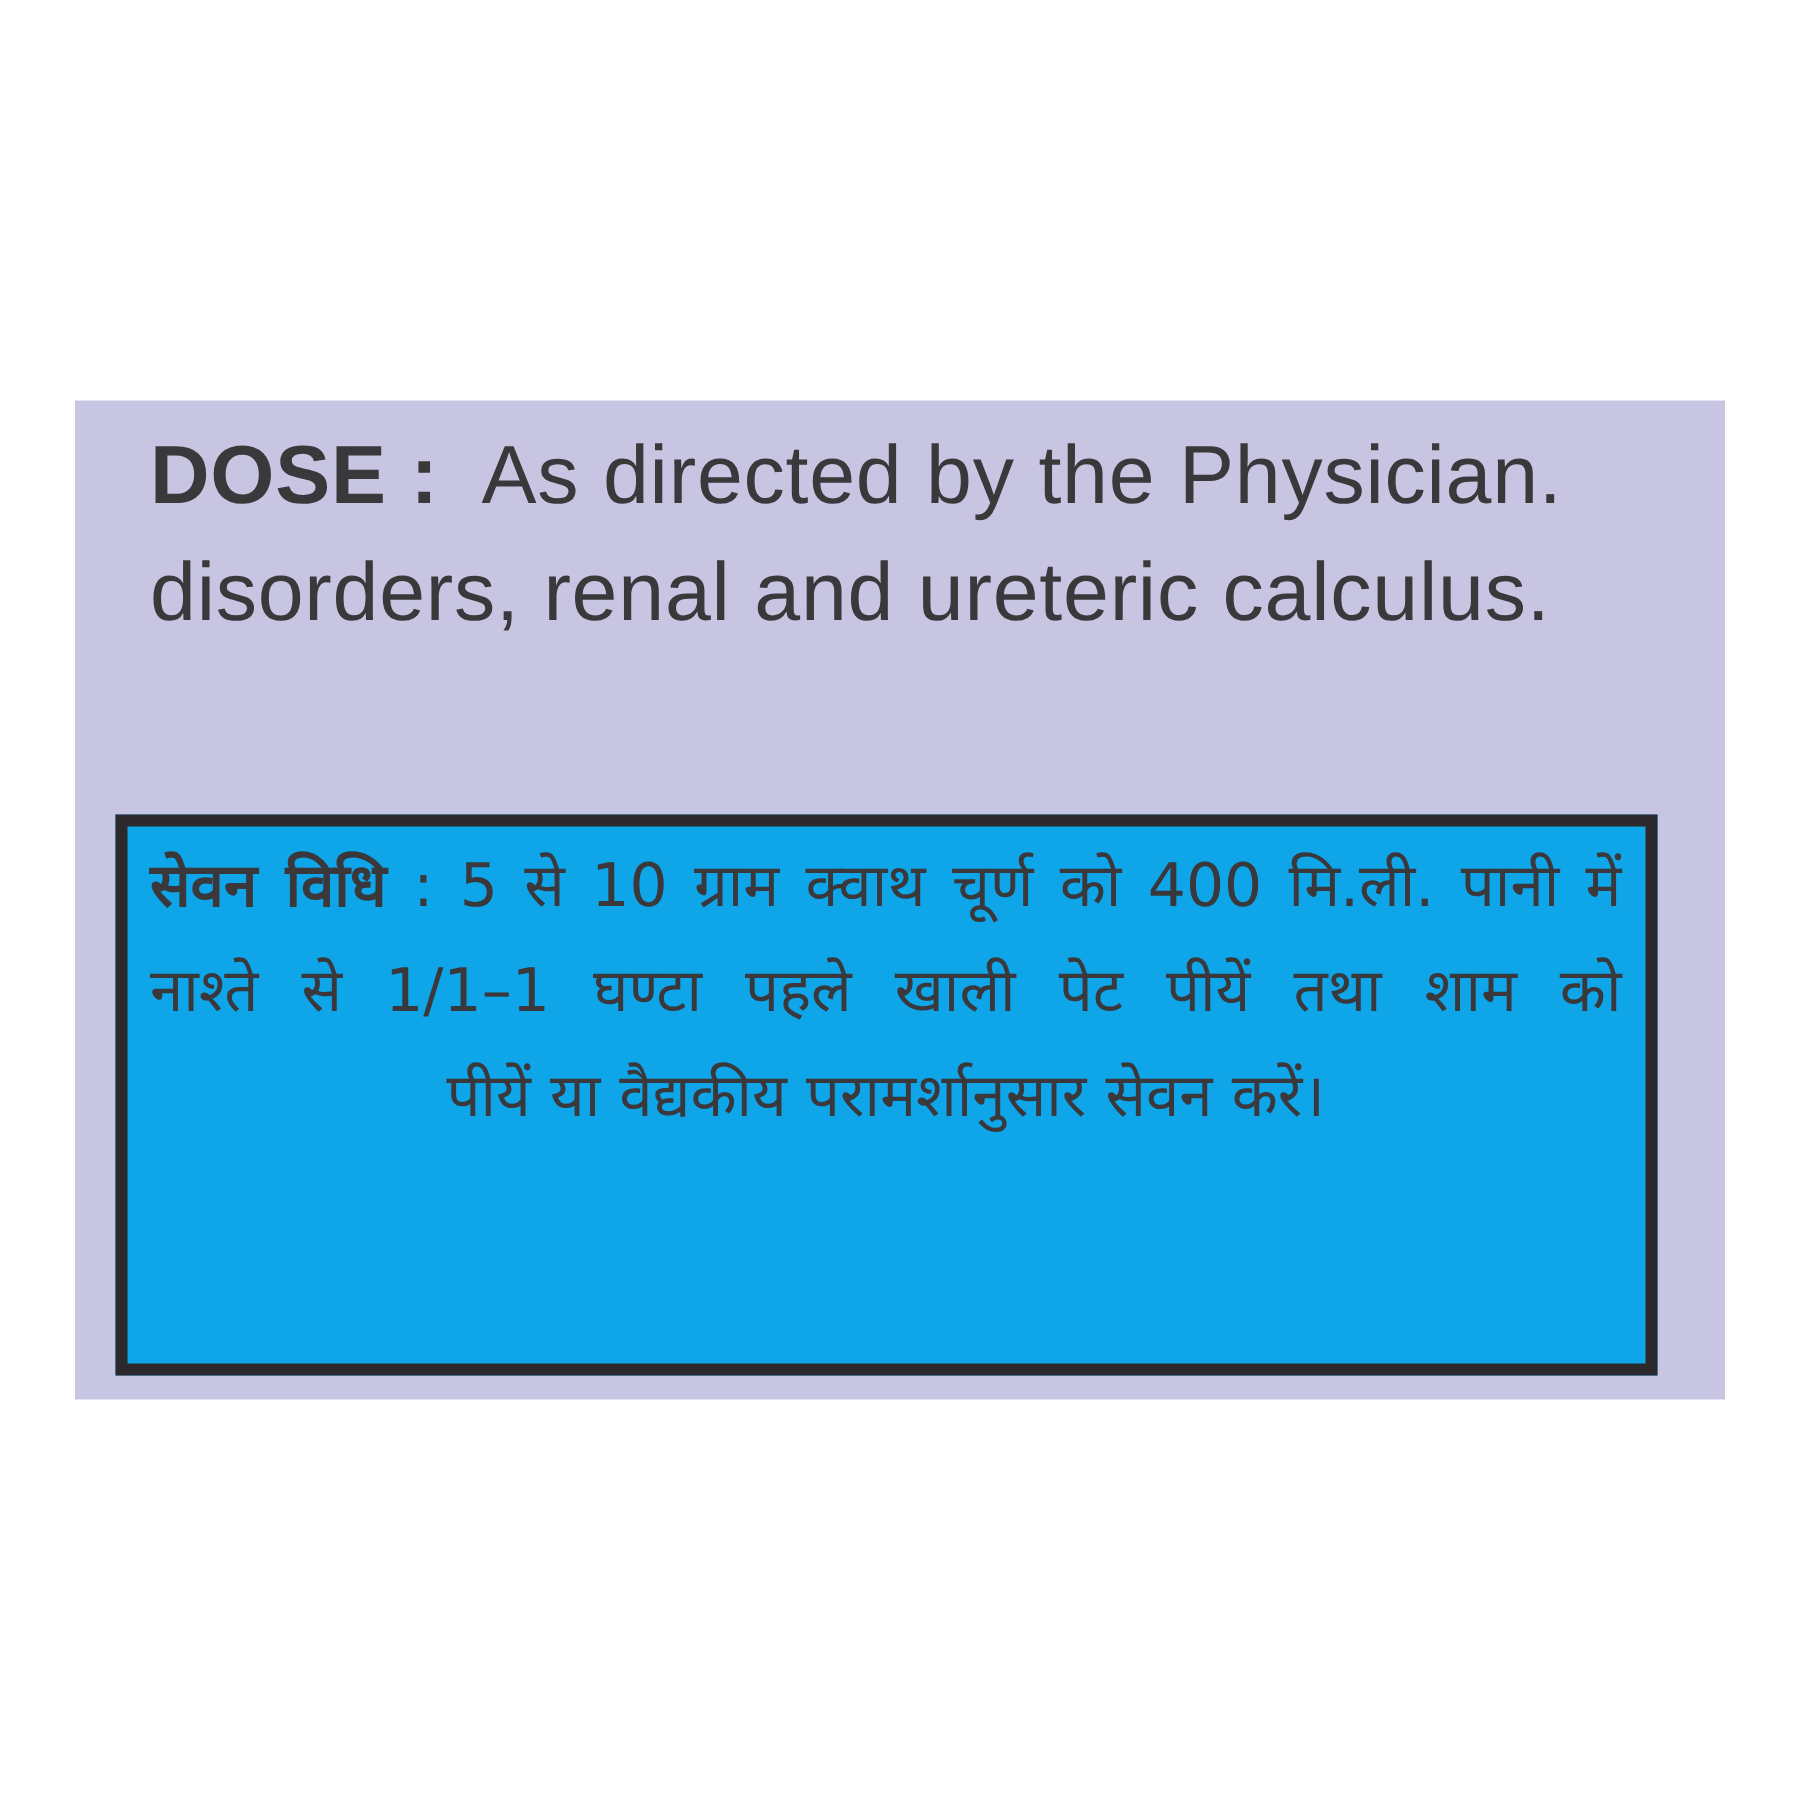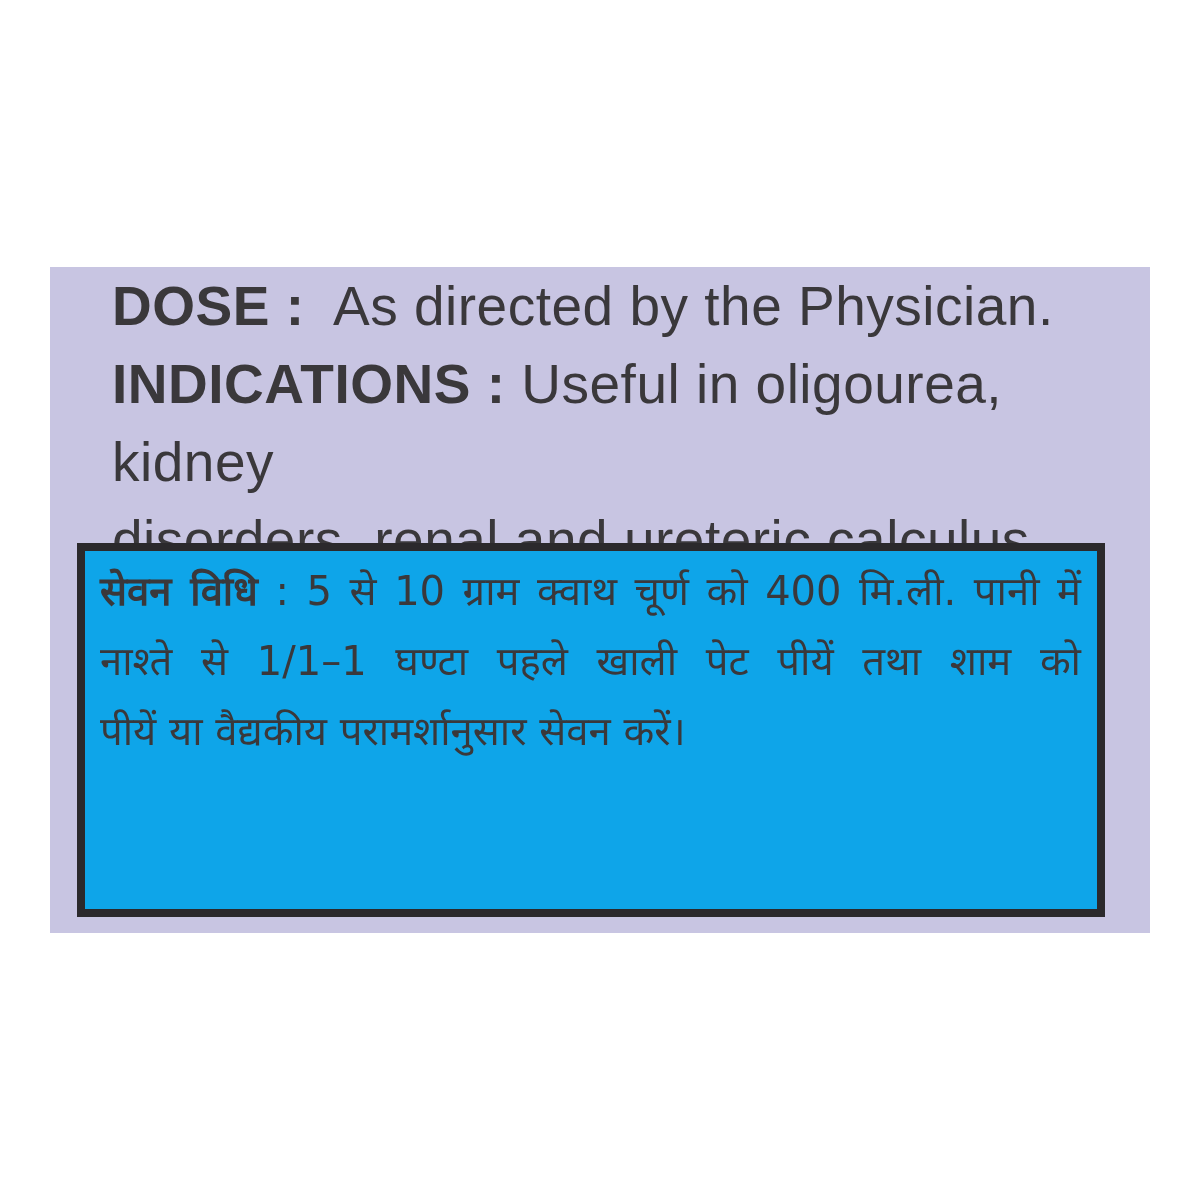--- a/index.html
+++ b/index.html
@@ -21,27 +21,26 @@
     position: absolute;
     left: 50px;
     top: 267px;
     width: 1100px;
     height: 666px;
     background: #c8c5e2;
   }
   .english-block {
     position: absolute;
     left: 50px;
-    top: 0;
+    top: 10px;
     right: 8px;
     color: #3a383b;
     font-size: 55px;
     line-height: 78px;
     letter-spacing: 0.5px;
-    margin-left: 12px;
   }
   .eline {
     white-space: pre-wrap;
   }
   .b {
     font-weight: bold;
   }
   .hindi-box {
     position: absolute;
     left: 27px;
@@ -51,35 +50,35 @@
     box-sizing: border-box;
     border: 8px solid #2b292c;
     background: #0ea5e9;
     padding: 5px 16px 0 15px;
   }
   .hline {
     font-family: "DejaVu Sans", sans-serif;
     font-size: 40px;
     line-height: 70px;
     color: #3a383b;
+    text-align: center;
   }
   .just {
     text-align: justify;
     text-align-last: justify;
   }
 </style>
 </head>
 <body>
 
 <div class="page">
   <div class="panel">
 
     <div class="english-block">
       <div class="eline"><span class="b">DOSE :</span><span>  As directed by the Physician.</span></div>
-      <div class="eline"><span class="b">INDICATIONS :</span><span> Useful in oligourea, kidney</span></div>
       <div class="eline"><span>disorders, renal and ureteric calculus.</span></div>
     </div>
 
     <div class="hindi-box">
       <div class="hline just"><span class="b">सेवन विधि</span><span> : 5 से 10 ग्राम क्वाथ चूर्ण को 400 मि.ली. पानी में</span></div>
       <div class="hline just">नाश्ते से 1/1–1 घण्टा पहले खाली पेट पीयें तथा शाम को</div>
       <div class="hline">पीयें या वैद्यकीय परामर्शानुसार सेवन करें।</div>
     </div>
 
   </div>

